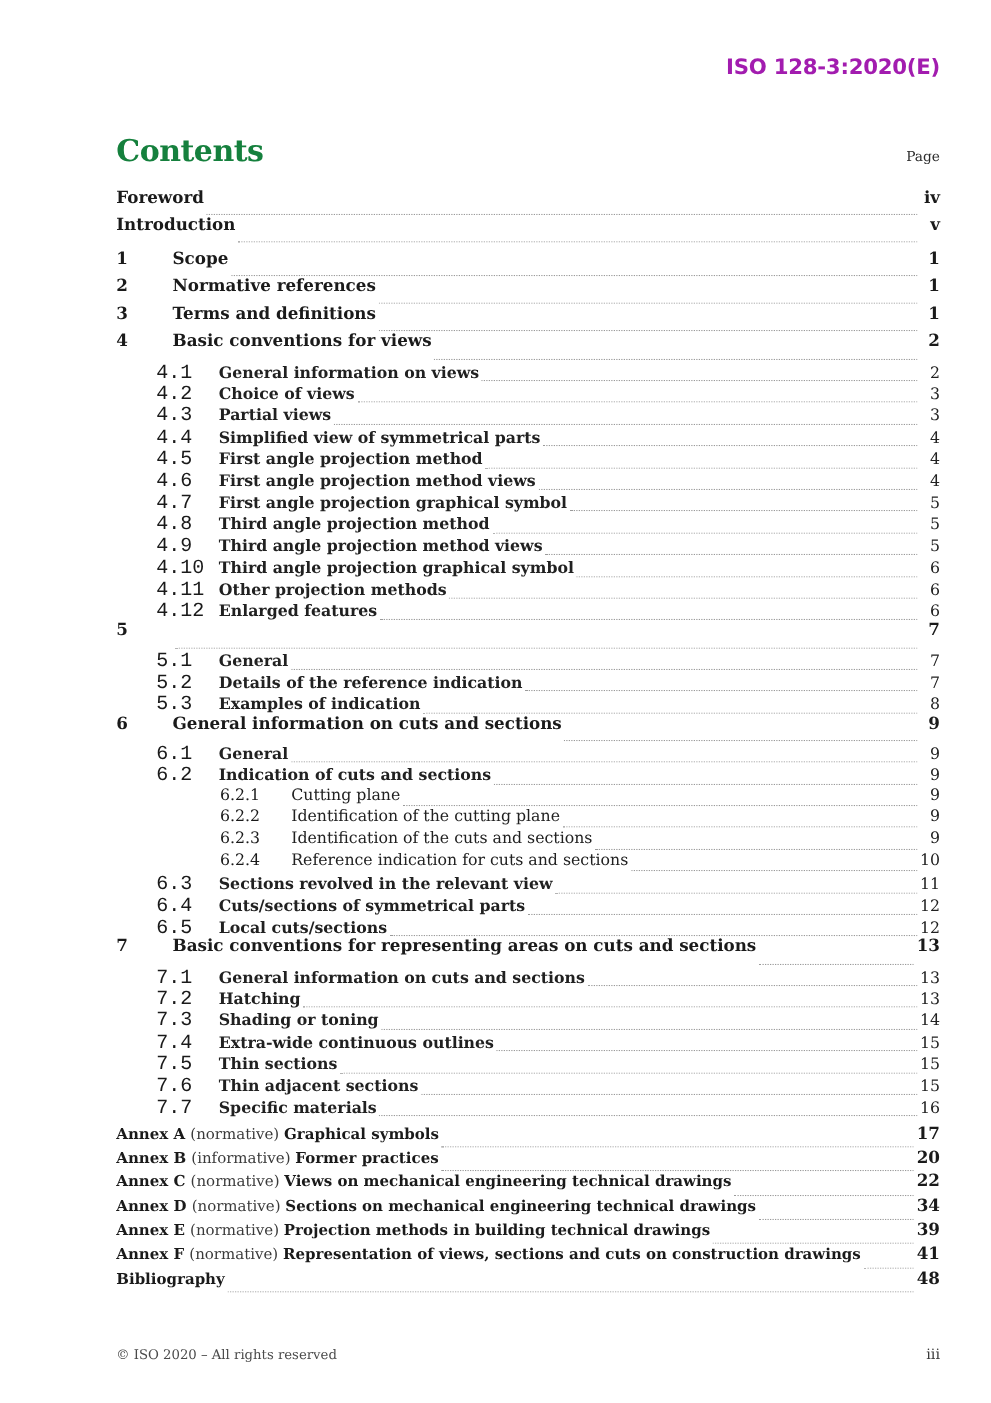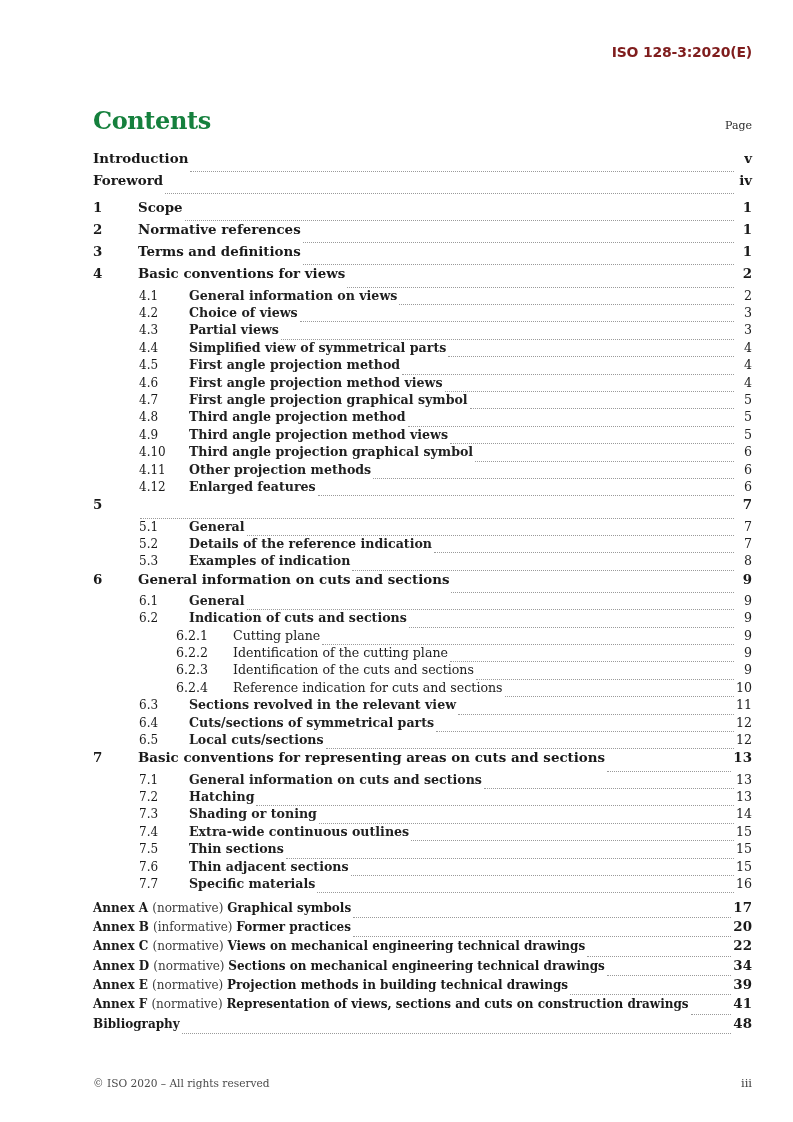--- a/index.html
+++ b/index.html
@@ -21,23 +21,23 @@
     inset: 0;
   }
 
   
   .doc-header {
     position: absolute;
     top: 44px;
     right: 41px;
     font-family: "DejaVu Sans", "Liberation Sans", sans-serif;
     font-weight: bold;
-    font-size: 14px;
+    font-size: 17px;
     letter-spacing: -0.2px;
-    color: #7f1d1d;
+    color: #a21caf;
     white-space: nowrap;
   }
 
   
   .title-row {
     position: absolute;
     top: 106px;
     left: 93px;
     right: 41px;
     display: flex;
@@ -85,21 +85,21 @@
     flex: 0 0 auto;
     color: #1a1a1a;
   }
   .label {
     flex: 0 0 auto;
     color: #1a1a1a;
   }
 
   
   .lvl-1 .num     { width: 45px; font-size: 13.4px; font-weight: bold; }
-  .lvl-2 .num     { width: 50px; margin-left: 46px; font-size: 12px; }
+  .lvl-2 .num     { width: 50px; margin-left: 32px; font-size: 16px; font-family: Liberation Mono, monospace; }
   .lvl-3 .num     { width: 57px; margin-left: 83px; font-size: 12.6px; }
 
   .lvl-front .label { font-size: 13.4px; font-weight: bold; }
   .lvl-1 .label     { font-size: 13.4px; font-weight: bold; }
   .lvl-2 .label     { font-size: 12.6px; font-weight: bold; color: #212121; }
   .lvl-3 .label     { font-size: 12.6px; font-weight: normal; color: #212121; }
   .lvl-annex .label { font-size: 12px; font-weight: bold; }
 
   .annex-kind {
     font-weight: normal;
@@ -164,28 +164,28 @@
 
   <div class="doc-header">ISO 128-3:2020(E)</div>
 
   <div class="title-row">
     <div class="contents-title">Contents</div>
     <div class="page-label">Page</div>
   </div>
 
   <div class="toc" id="toc-root">
       <div class="toc-row lvl-front">
+        <span class="label">Foreword</span>
+        <span class="leader"></span>
+        <span class="pageno">iv</span>
+      </div>
+      <div class="toc-row lvl-front">
         <span class="label">Introduction</span>
         <span class="leader"></span>
         <span class="pageno">v</span>
-      </div>
-      <div class="toc-row lvl-front">
-        <span class="label">Foreword</span>
-        <span class="leader"></span>
-        <span class="pageno">iv</span>
       </div>
       <div class="gap-sm" style="height: 4.5px;"></div>
       <div class="toc-row lvl-1">
         <span class="num">1</span>
         <span class="label">Scope</span>
         <span class="leader"></span>
         <span class="pageno">1</span>
       </div>
       <div class="toc-row lvl-1">
         <span class="num">2</span>

